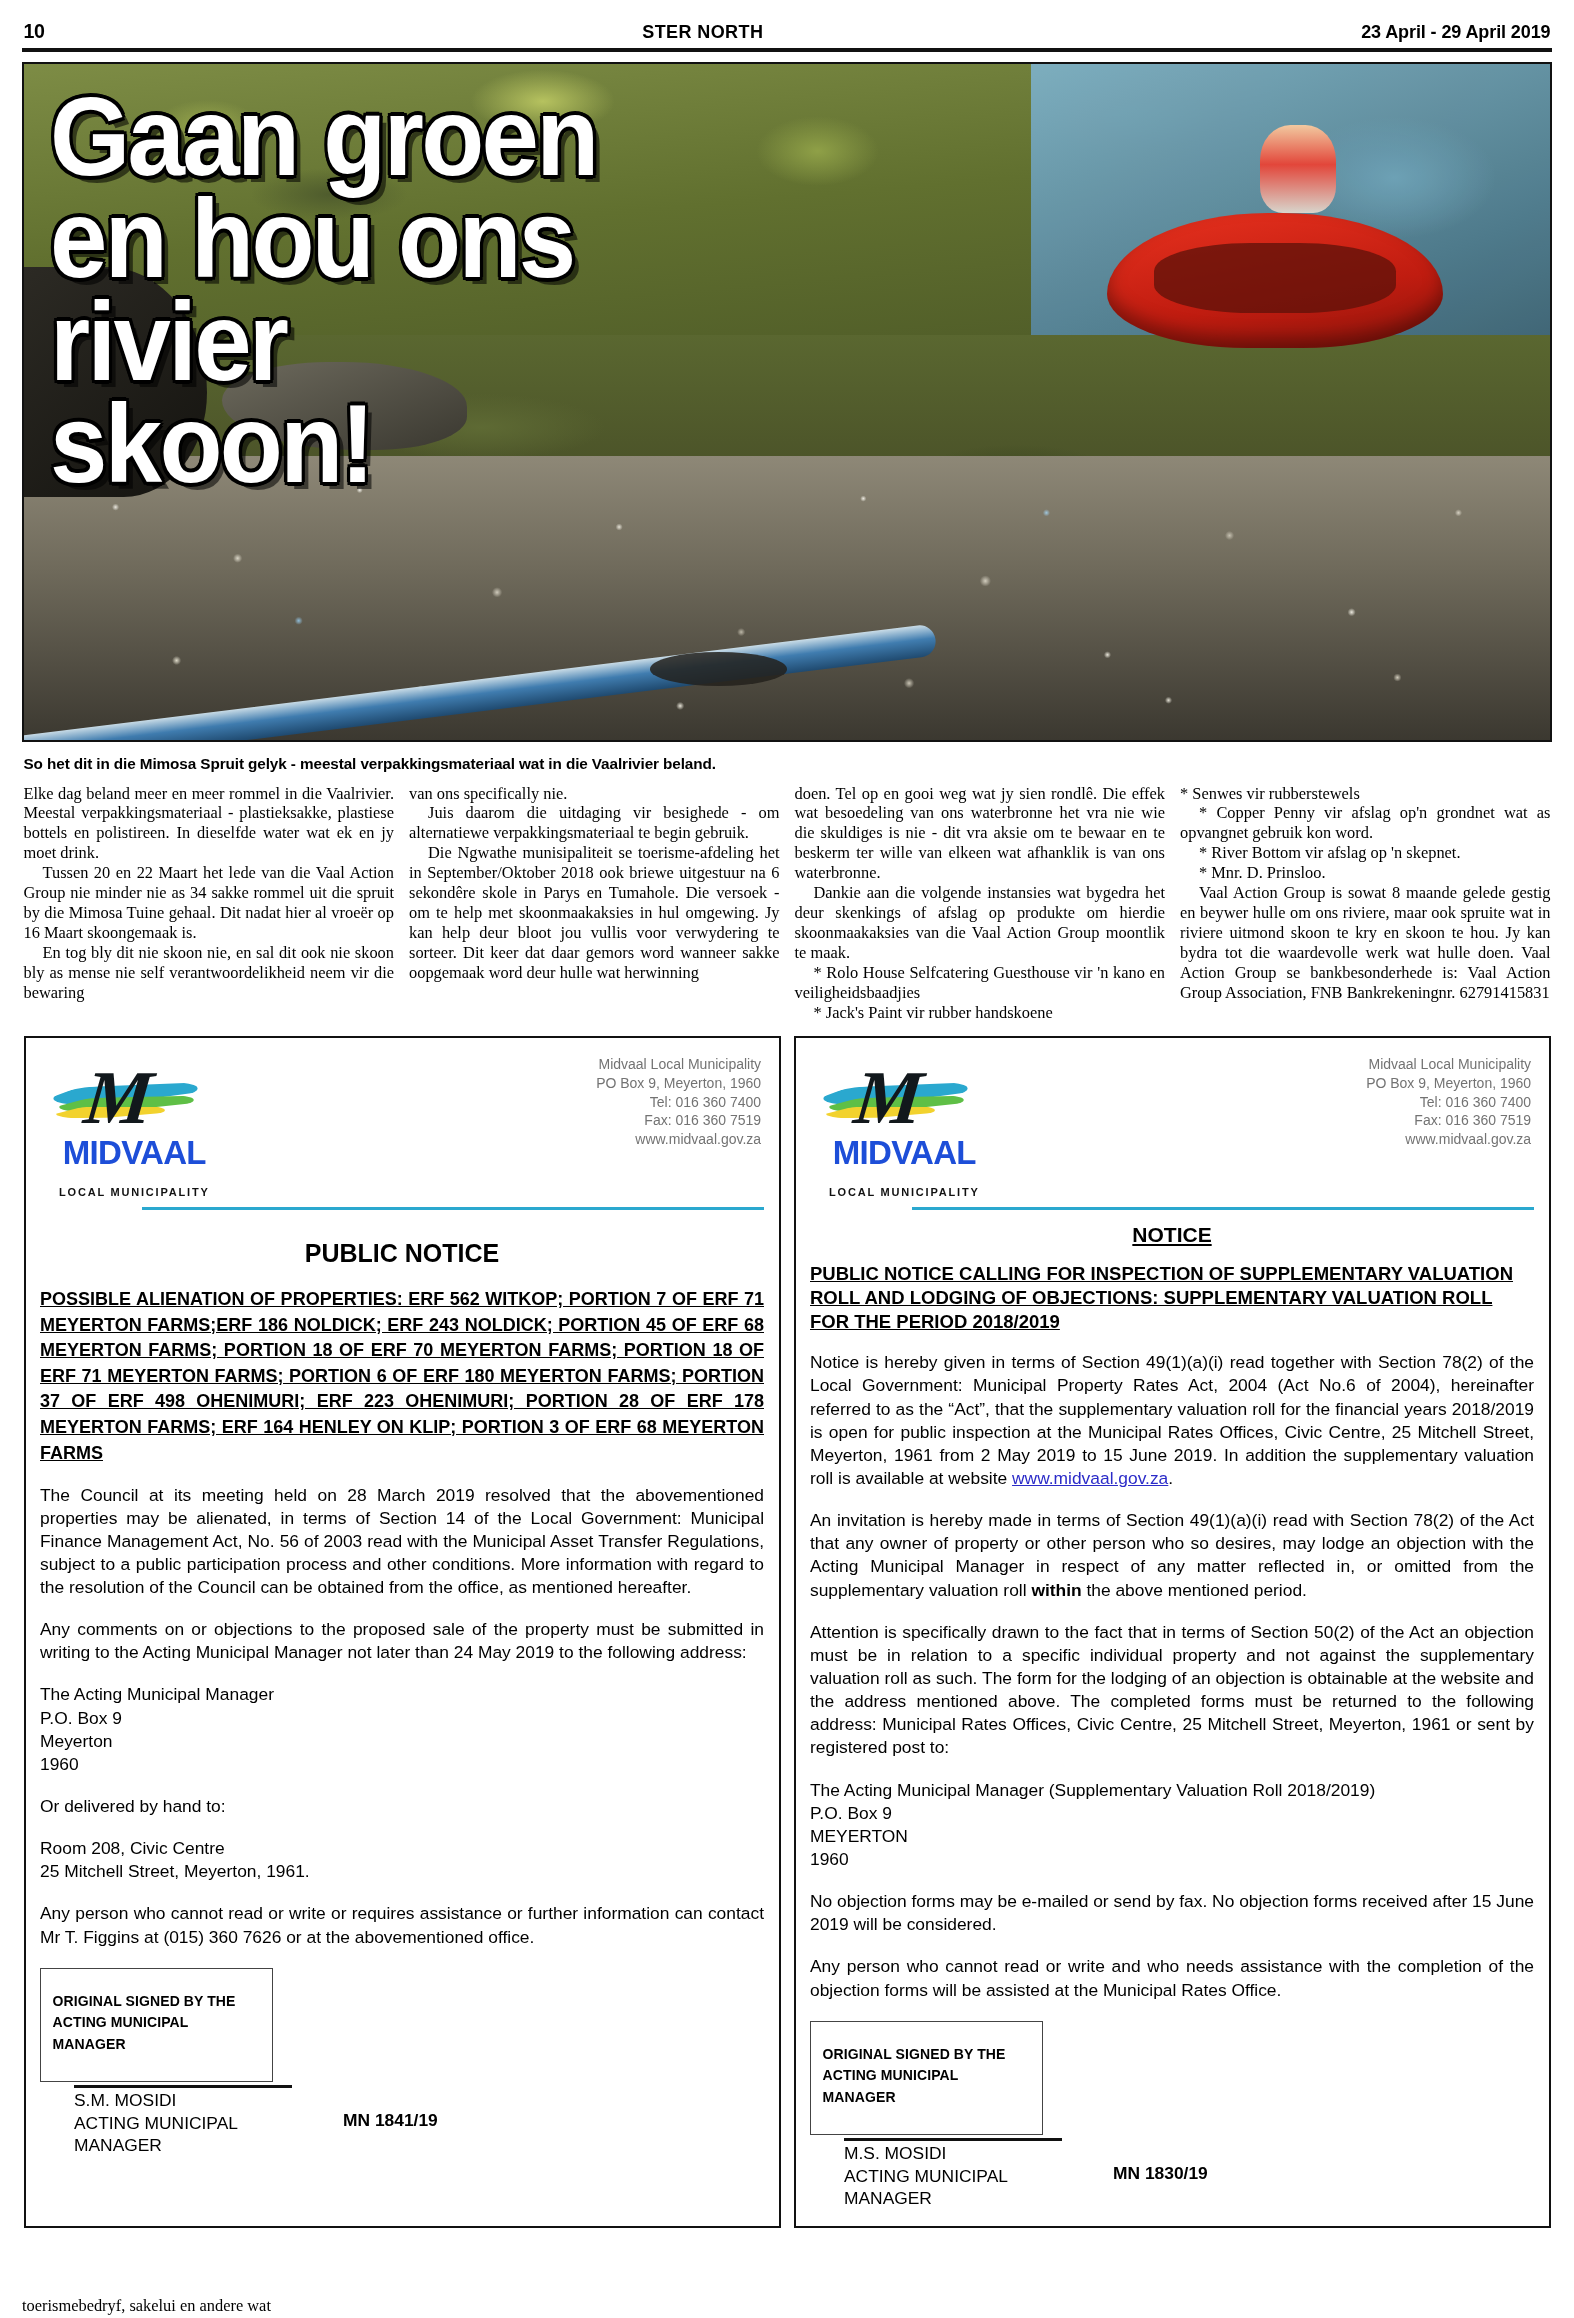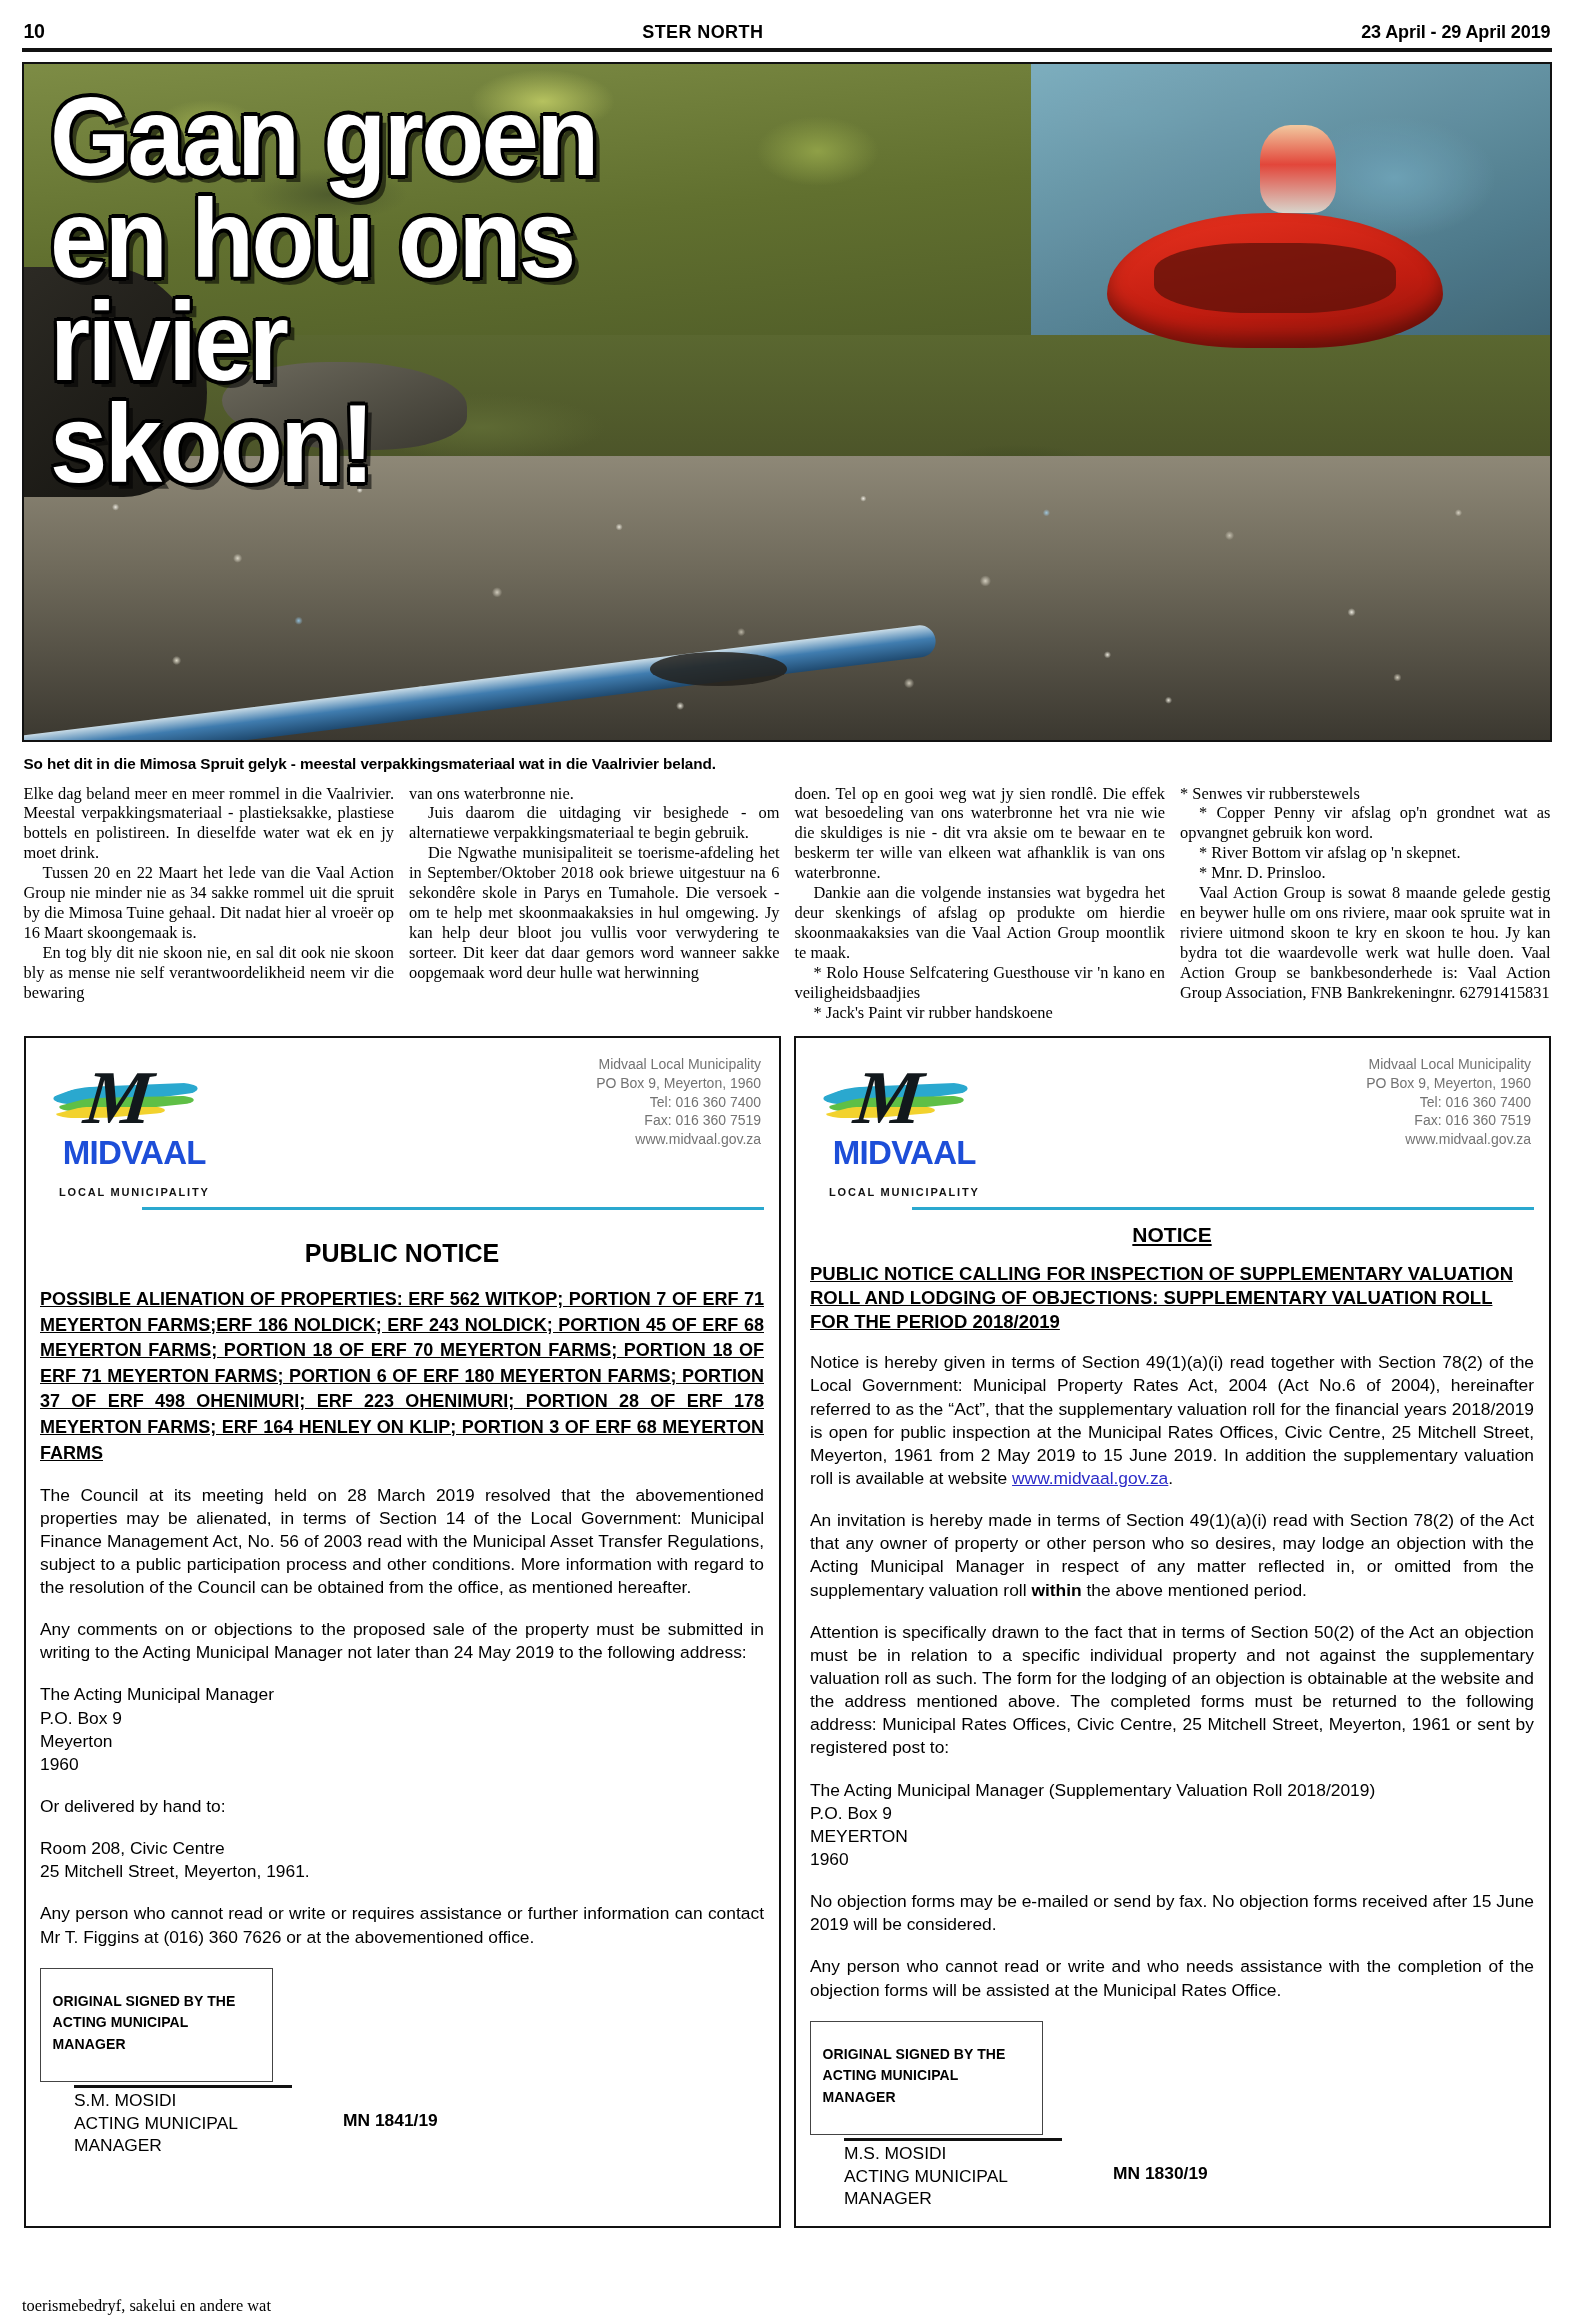--- a/index.html
+++ b/index.html
@@ -197,21 +197,21 @@
 
   <div class="caption">So het dit in die Mimosa Spruit gelyk - meestal verpakkingsmateriaal wat in die Vaalrivier beland.</div>
 
   <div class="article">
     <div class="col">
       <p>Elke dag beland meer en meer rommel in die Vaalrivier. Meestal verpakkingsmateriaal - plastieksakke, plastiese bottels en polistireen. In dieselfde water wat ek en jy moet drink.</p>
       <p>Tussen 20 en 22 Maart het lede van die Vaal Action Group nie minder nie as 34 sakke rommel uit die spruit by die Mimosa Tuine gehaal. Dit nadat hier al vroeër op 16 Maart skoongemaak is.</p>
       <p>En tog bly dit nie skoon nie, en sal dit ook nie skoon bly as mense nie self verantwoordelikheid neem vir die bewaring</p>
     </div>
     <div class="col">
-      <p>van ons waterbronne nie.</p>
+      <p>van ons specifically nie.</p>
       <p>Juis daarom die uitdaging vir besighede - om alternatiewe verpakkingsmateriaal te begin gebruik.</p>
       <p>Die Ngwathe munisipaliteit se toerisme-afdeling het in September/Oktober 2018 ook briewe uitgestuur na 6 sekondêre skole in Parys en Tumahole. Die versoek - om te help met skoonmaakaksies in hul omgewing. Jy kan help deur bloot jou vullis voor verwydering te sorteer. Dit keer dat daar gemors word wanneer sakke oopgemaak word deur hulle wat herwinning</p>
     </div>
     <div class="col">
       <p>doen. Tel op en gooi weg wat jy sien rondlê. Die effek wat besoedeling van ons waterbronne het vra nie wie die skuldiges is nie - dit vra aksie om te bewaar en te beskerm ter wille van elkeen wat afhanklik is van ons waterbronne.</p>
       <p>Dankie aan die volgende instansies wat bygedra het deur skenkings of afslag op produkte om hierdie skoonmaakaksies van die Vaal Action Group moontlik te maak.</p>
       <p>* Rolo House Selfcatering Guesthouse vir 'n kano en veiligheidsbaadjies</p>
       <p>* Jack's Paint vir rubber handskoene</p>
     </div>
     <div class="col">
@@ -251,21 +251,21 @@
       <div class="nt-head">POSSIBLE ALIENATION OF PROPERTIES: ERF 562 WITKOP; PORTION 7 OF ERF 71 MEYERTON FARMS;ERF 186 NOLDICK; ERF 243 NOLDICK; PORTION 45 OF ERF 68 MEYERTON FARMS; PORTION 18 OF ERF 70 MEYERTON FARMS; PORTION 18 OF ERF 71 MEYERTON FARMS; PORTION 6 OF ERF 180 MEYERTON FARMS; PORTION 37 OF ERF 498 OHENIMURI; ERF 223 OHENIMURI; PORTION 28 OF ERF 178 MEYERTON FARMS; ERF 164 HENLEY ON KLIP; PORTION 3 OF ERF 68 MEYERTON FARMS</div>
       <div class="nt-p">The Council at its meeting held on 28 March 2019 resolved that the abovementioned properties may be alienated, in terms of Section 14 of the Local Government: Municipal Finance Management Act, No. 56 of 2003 read with the Municipal Asset Transfer Regulations, subject to a public participation process and other conditions. More information with regard to the resolution of the Council can be obtained from the office, as mentioned hereafter.</div>
       <div class="nt-p">Any comments on or objections to the proposed sale of the property must be submitted in writing to the Acting Municipal Manager not later than 24 May 2019 to the following address:</div>
       <div class="nt-p block" style="white-space:pre-line">The Acting Municipal Manager
 P.O. Box 9
 Meyerton
 1960</div>
       <div class="nt-p block">Or delivered by hand to:</div>
       <div class="nt-p block" style="white-space:pre-line">Room 208, Civic Centre
 25 Mitchell Street, Meyerton, 1961.</div>
-      <div class="nt-p">Any person who cannot read or write or requires assistance or further information can contact Mr T. Figgins at (016) 360 7626 or at the abovementioned office.</div>
+      <div class="nt-p">Any person who cannot read or write or requires assistance or further information can contact Mr T. Figgins at (015) 360 7626 or at the abovementioned office.</div>
 
       <div class="stamp">
         <div>ORIGINAL SIGNED BY THE</div>
         <div>ACTING MUNICIPAL MANAGER</div>
       </div>
       <div class="sign-row">
         <div class="sign-left">
           <div class="sign-line"></div>
           <div class="sign-name">S.M. MOSIDI</div>
           <div class="sign-name">ACTING MUNICIPAL MANAGER</div>

